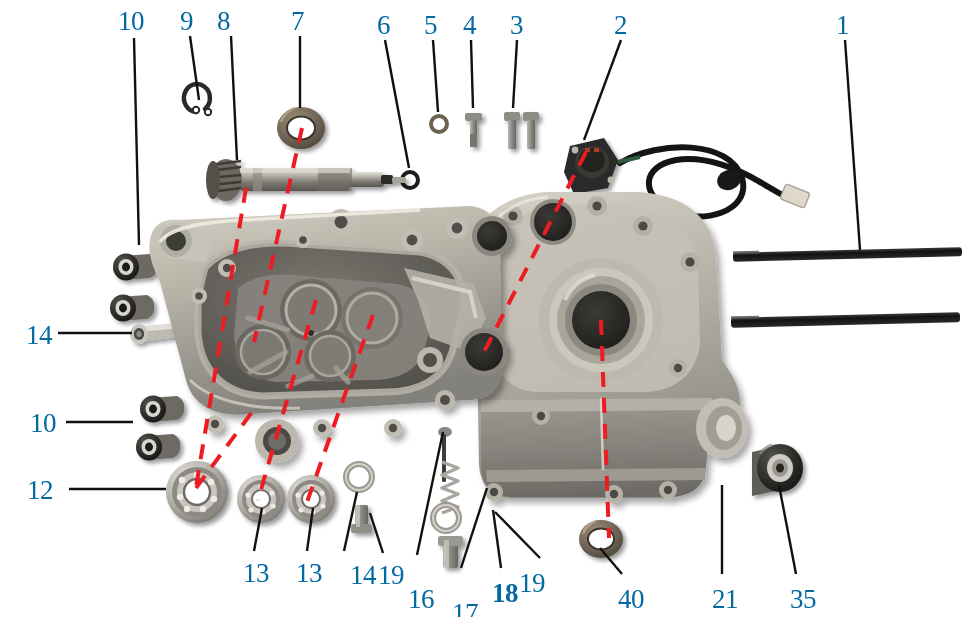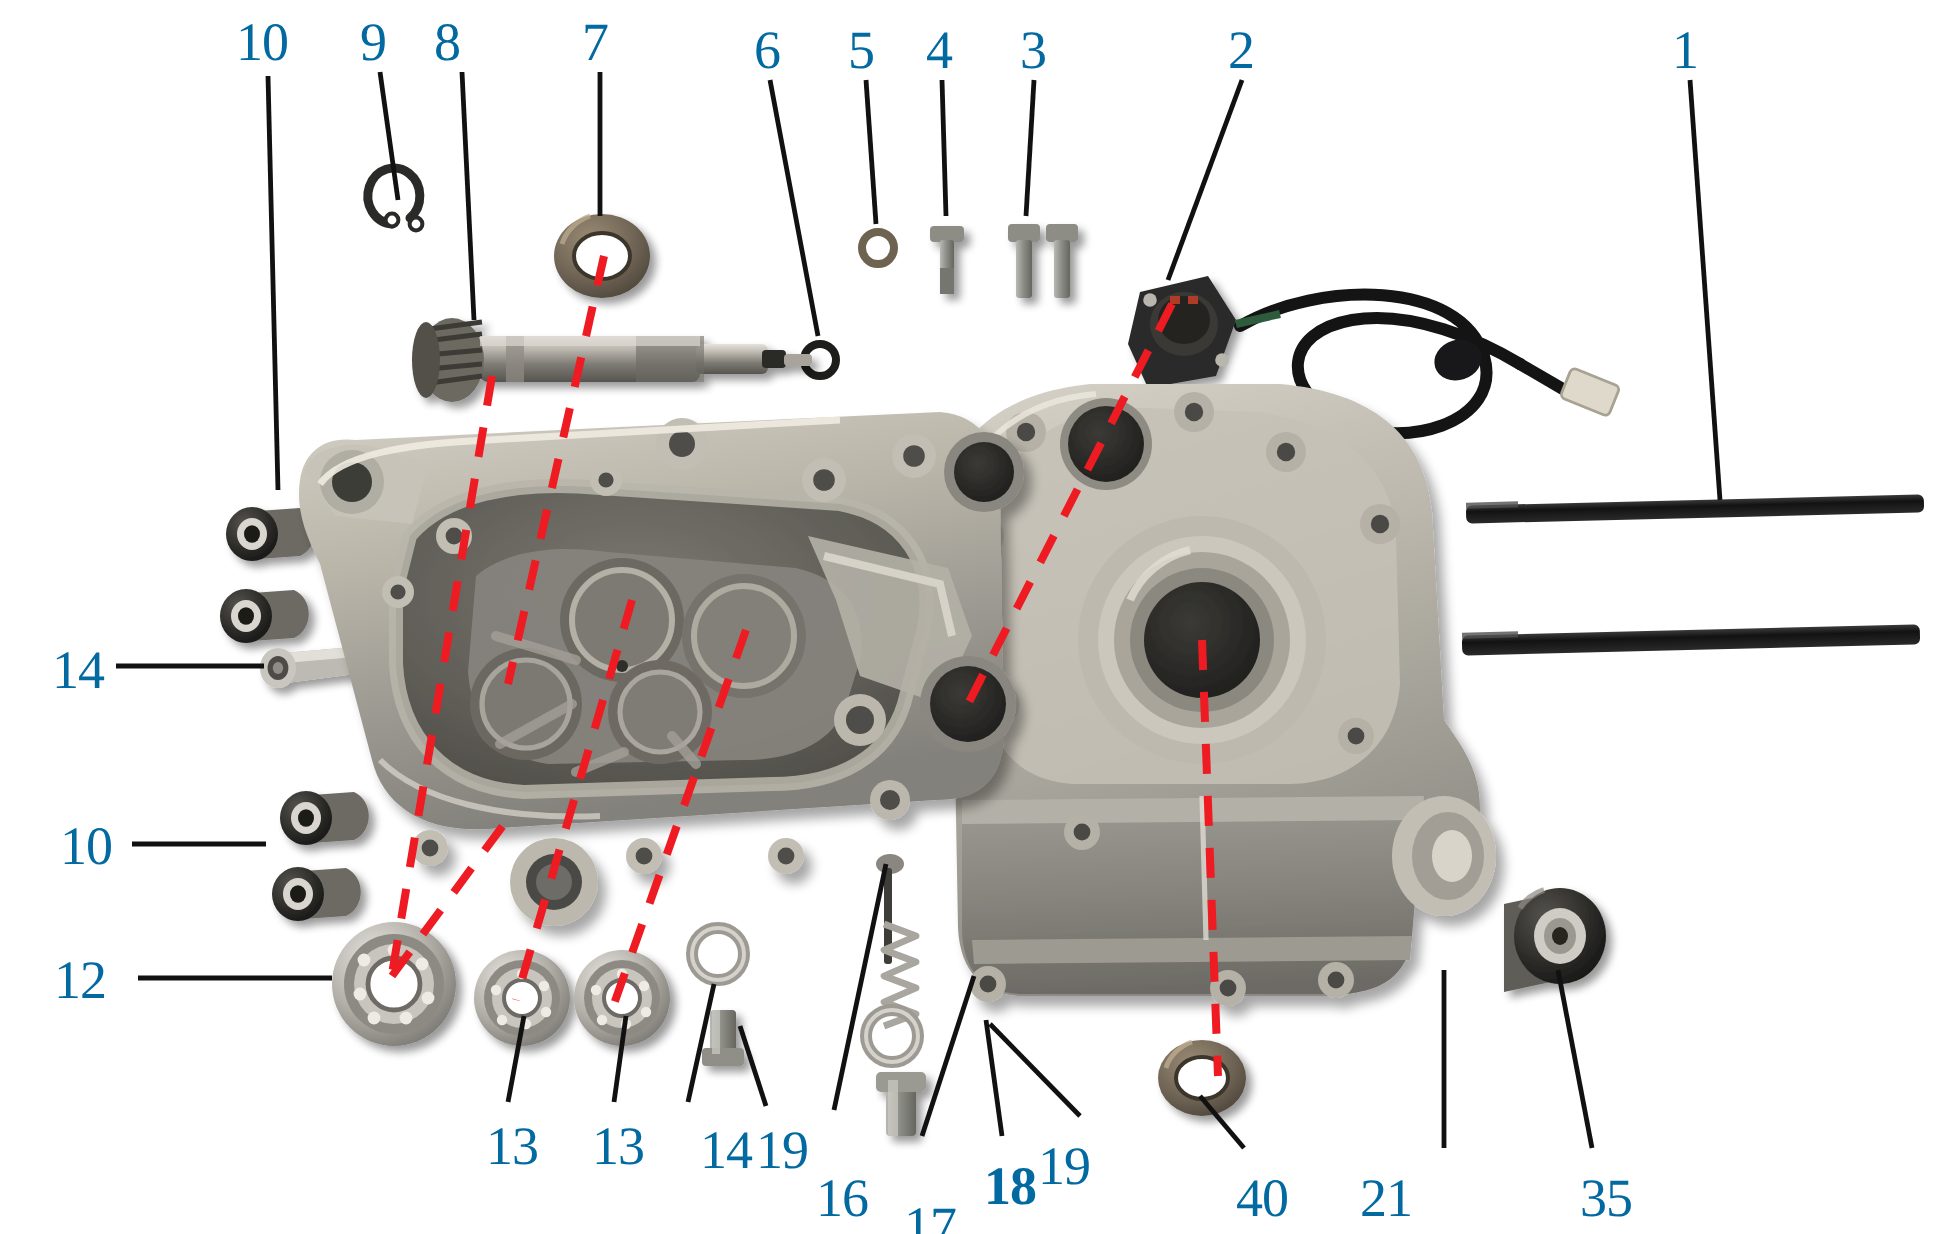--- a/index.html
+++ b/index.html
@@ -533,17 +533,17 @@
       <div class="callout" style="left: 27px; top: 477px;">12</div>
       <div class="callout" style="left: 243px; top: 560px;">13</div>
       <div class="callout" style="left: 296px; top: 560px;">13</div>
       <div class="callout" style="left: 338px; top: 562px; margin-left: 12px;">14</div>
       <div class="callout" style="left: 378px; top: 562px;">19</div>
       <div class="callout" style="left: 408px; top: 586px;">16</div>
       <div class="callout" style="left: 452px; top: 600px;">17</div>
       <div class="callout" style="left: 492px; top: 580px; font-weight: bold;">18</div>
       <div class="callout" style="left: 519px; top: 570px;">19</div>
       <div class="callout" style="left: 618px; top: 586px;">40</div>
-      <div class="callout" style="left: 680px; top: 586px;">21</div>
+      <div class="callout" style="left: 712px; top: 586px;">21</div>
       <div class="callout" style="left: 790px; top: 586px;">35</div>
     </div>
 
 </div>
 
 </body></html>

